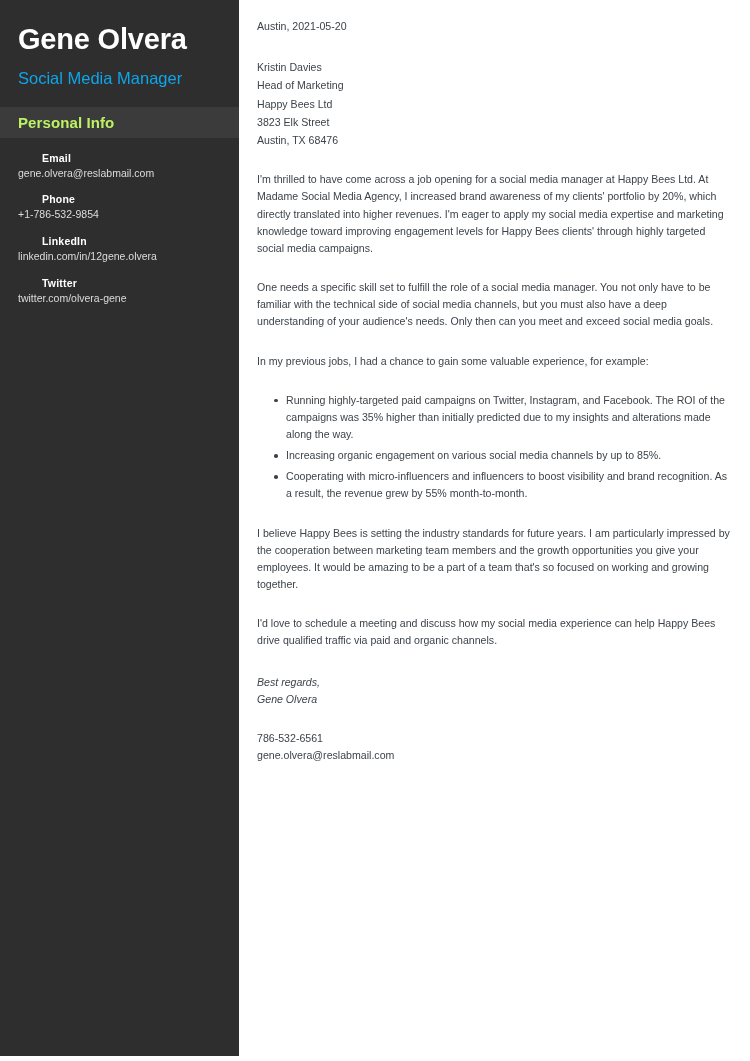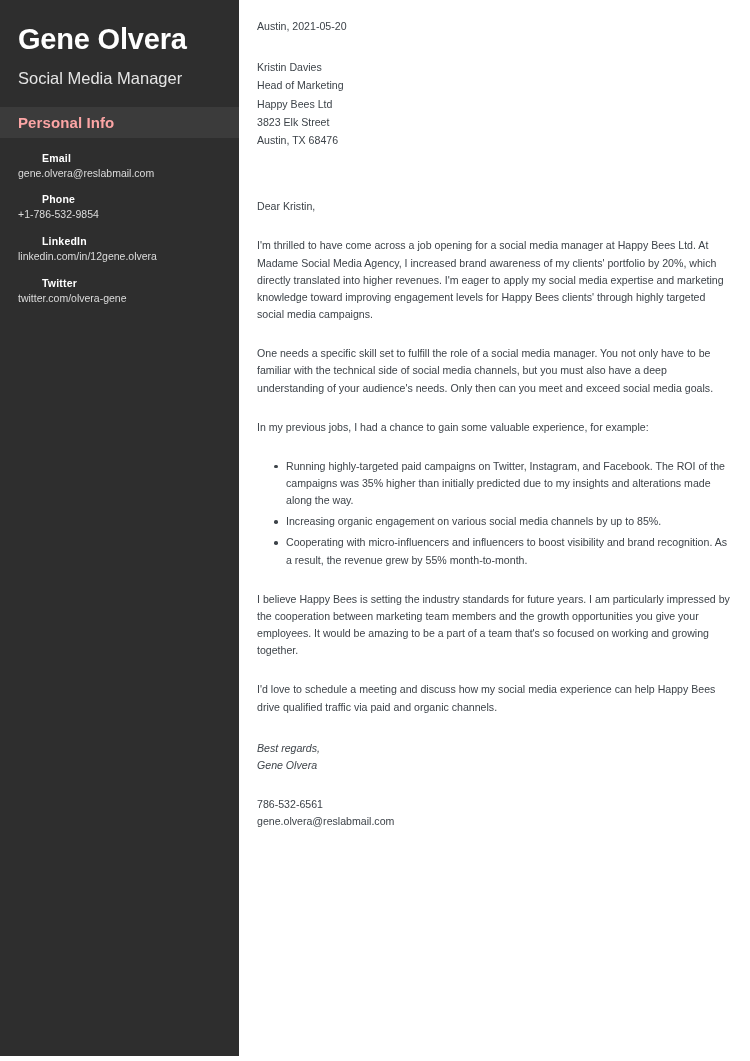--- a/index.html
+++ b/index.html
@@ -35,38 +35,38 @@
   }
   .full-name {
     color: #ffffff;
     font-size: 29px;
     font-weight: bold;
     letter-spacing: -0.2px;
     line-height: 1.1;
     margin: 0;
   }
   .job-title {
-    color: #e5e5e5;
+    color: #0ea5e9;
     font-size: 16.5px;
     font-weight: normal;
     margin: 13px 0 0 0;
     line-height: 1.2;
   }
   .section-band {
     margin-top: 18px;
     width: 100%;
     height: 31px;
     background: #3b3b3b;
     display: flex;
     align-items: center;
     box-sizing: border-box;
     padding-left: 18px;
   }
   .section-band-title {
-    color: #fca5a5;
+    color: #bef264;
     font-size: 15px;
     font-weight: bold;
     letter-spacing: 0.1px;
   }
   .contact-list {
     padding: 14px 18px 0 18px;
   }
   .contact-item {
     margin-bottom: 13px;
   }
@@ -196,21 +196,20 @@
     <div class="letter-date">Austin, 2021-05-20</div>
 
     <div class="recipient">
       <div>Kristin Davies</div>
       <div>Head of Marketing</div>
       <div>Happy Bees Ltd</div>
       <div>3823 Elk Street</div>
       <div>Austin, TX 68476</div>
     </div>
 
-    <div class="salutation">Dear Kristin,</div>
 
     <p class="para">I'm thrilled to have come across a job opening for a social media manager at Happy Bees Ltd. At Madame Social Media Agency, I increased brand awareness of my clients' portfolio by 20%, which directly translated into higher revenues. I'm eager to apply my social media expertise and marketing knowledge toward improving engagement levels for Happy Bees clients' through highly targeted social media campaigns.</p>
 
     <p class="para">One needs a specific skill set to fulfill the role of a social media manager. You not only have to be familiar with the technical side of social media channels, but you must also have a deep understanding of your audience's needs. Only then can you meet and exceed social media goals.</p>
 
     <p class="para">In my previous jobs, I had a chance to gain some valuable experience, for example:</p>
 
     <ul class="bullets">
       <li>Running highly-targeted paid campaigns on Twitter, Instagram, and Facebook. The ROI of the campaigns was 35% higher than initially predicted due to my insights and alterations made along the way.</li>
       <li>Increasing organic engagement on various social media channels by up to 85%.</li>

